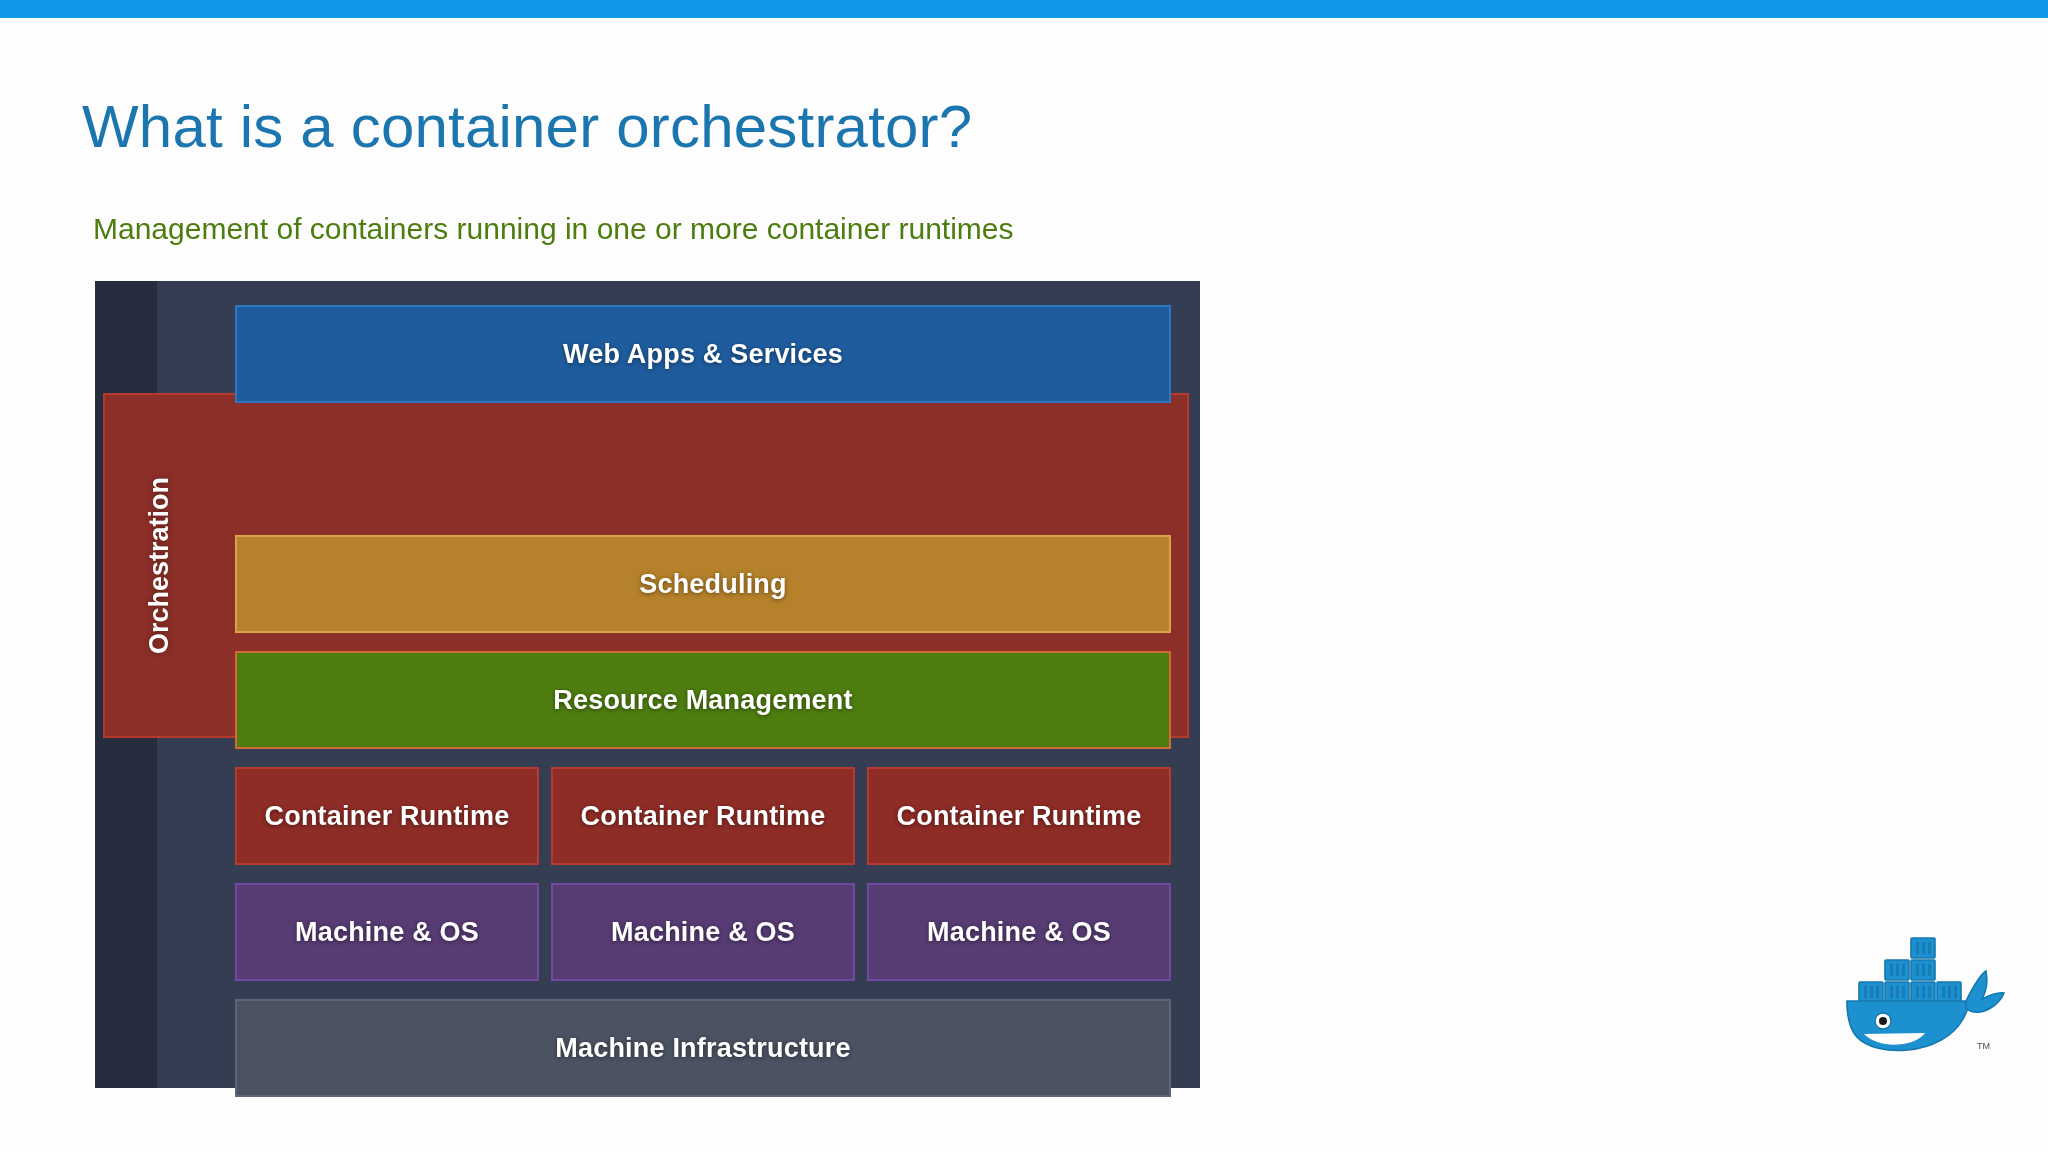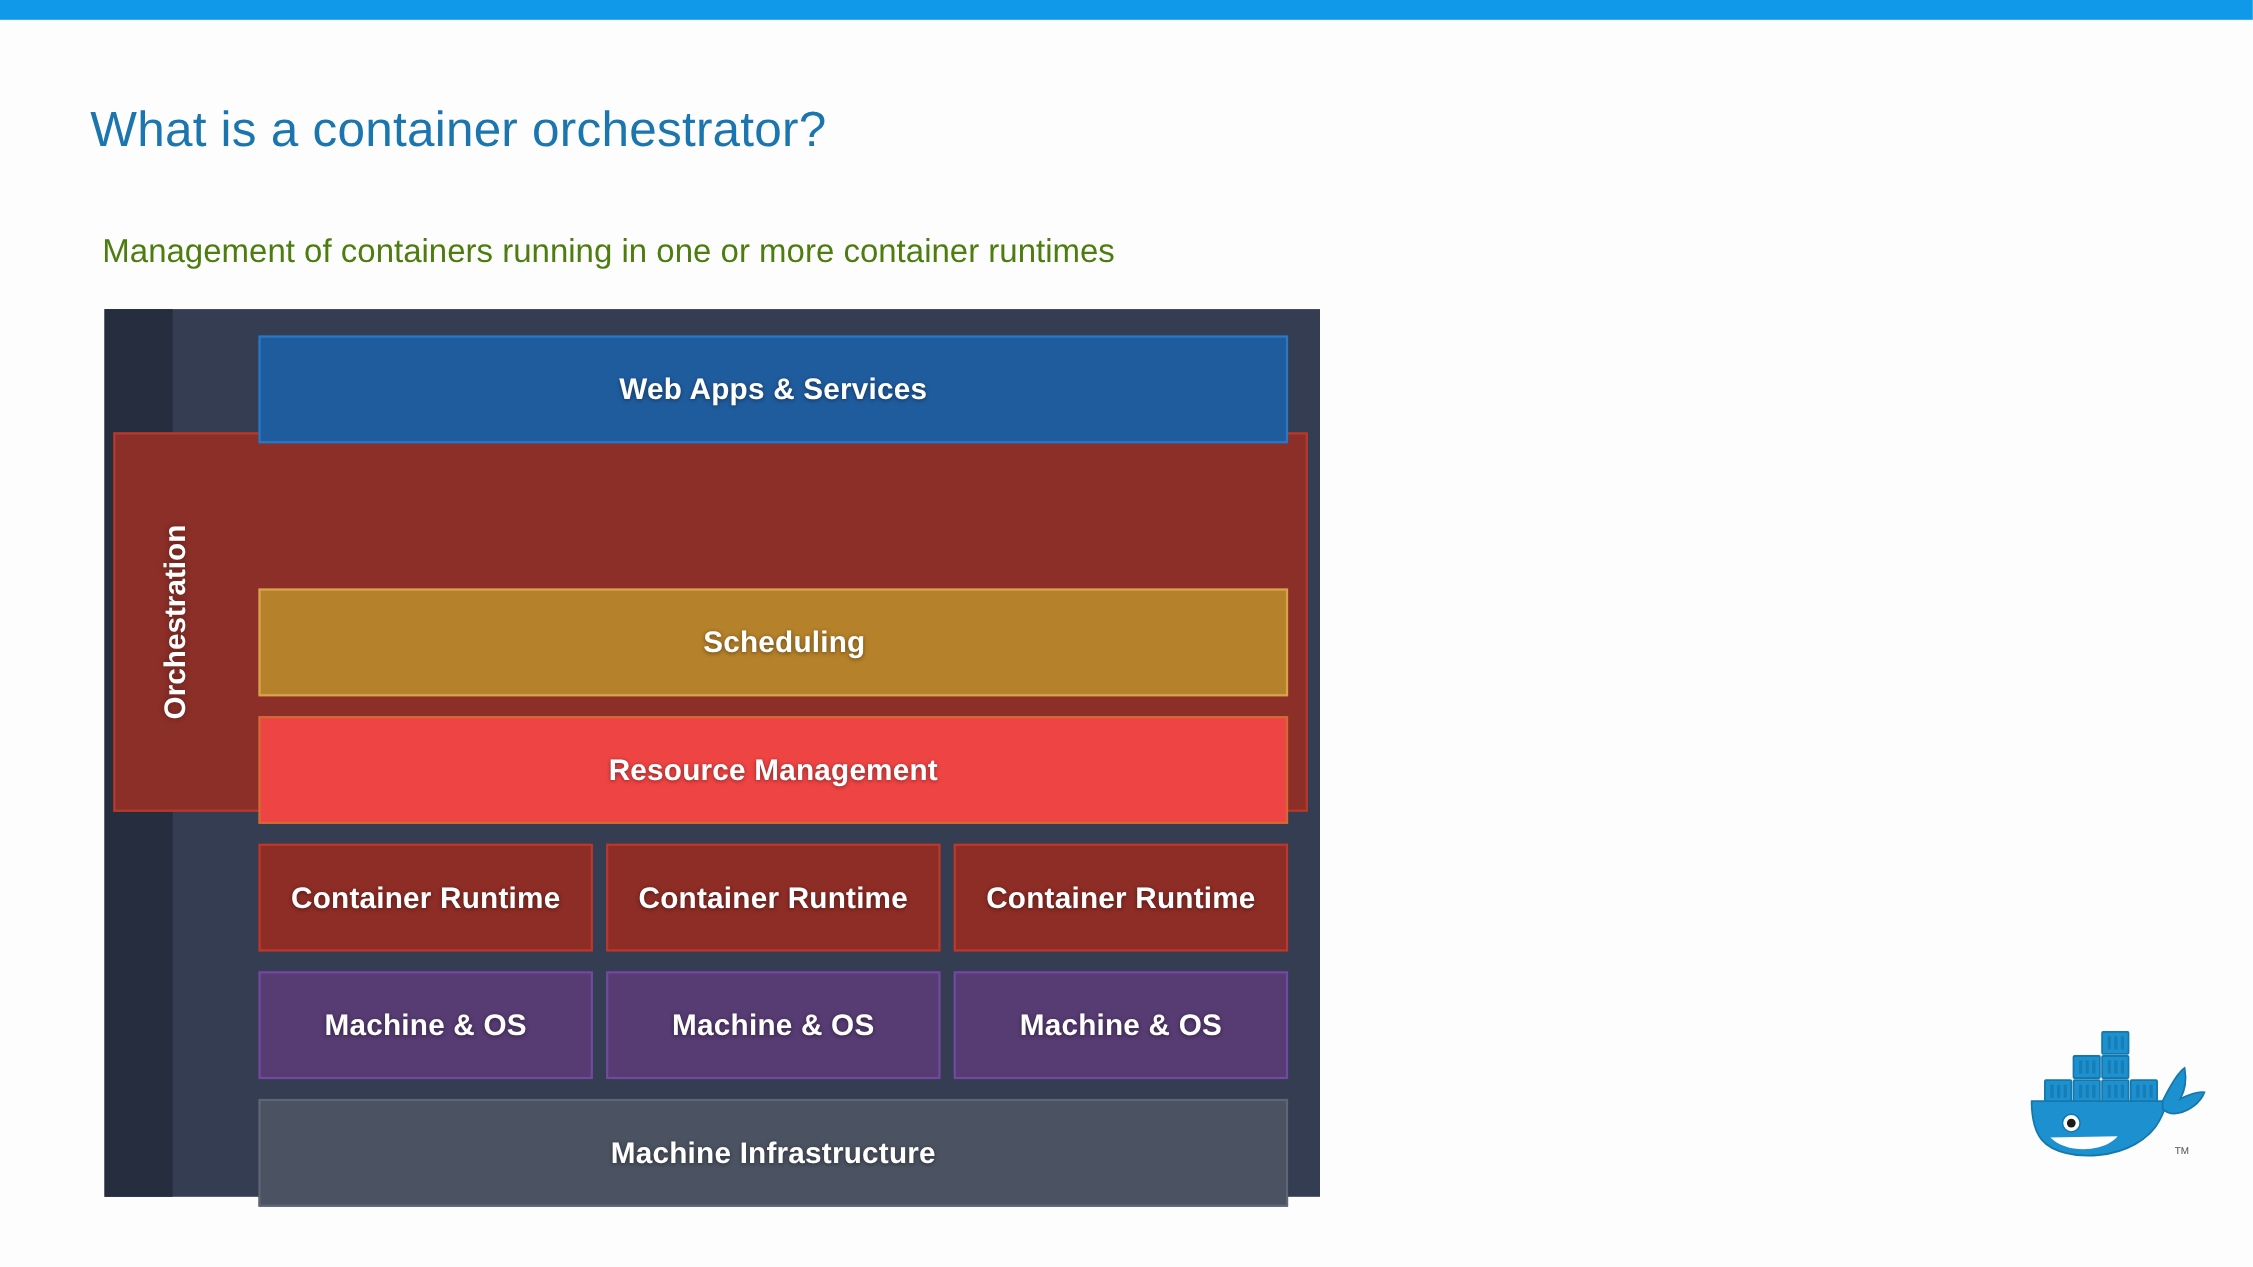--- a/index.html
+++ b/index.html
@@ -24,21 +24,21 @@
     width: 2048px;
     height: 18px;
     background: #1099e8;
   }
 
   
   #slide-title {
     position: absolute;
     left: 82px;
     top: 92px;
-    font-size: 45px;
+    font-size: 60px;
     font-weight: 400;
     color: #1b76b0;
     letter-spacing: 0.2px;
     white-space: nowrap;
   }
   #slide-subtitle {
     position: absolute;
     left: 93px;
     top: 212px;
     font-size: 30px;
@@ -115,21 +115,21 @@
   }
 
   
   #box-web-apps   { left: 140px; top: 24px;  width: 936px; height: 98px;
                     background: #1f5c9e; border-color: #2c77c4; }
   #box-service    { left: 140px; top: 138px; width: 936px; height: 98px;
                     background: #3d5b26; border-color: #4f7a2e; }
   #box-scheduling { left: 140px; top: 254px; width: 936px; height: 98px;
                     background: #b5812a; border-color: #d9a24c; padding-left: 20px; }
   #box-resource   { left: 140px; top: 370px; width: 936px; height: 98px;
-                    background: #ef4444; border-color: #d26a33; }
+                    background: #4d7c0f; border-color: #d26a33; }
 
   
   .col-box { width: 304px; height: 98px; text-align: right; }
   #box-runtime-1 { left: 140px; top: 486px; background: #8e2c26; border-color: #b8392d; }
   #box-runtime-2 { left: 456px; top: 486px; background: #8e2c26; border-color: #b8392d; }
   #box-runtime-3 { left: 772px; top: 486px; background: #8e2c26; border-color: #b8392d; }
 
   #box-os-1 { left: 140px; top: 602px; background: #573b73; border-color: #7249a0; }
   #box-os-2 { left: 456px; top: 602px; background: #573b73; border-color: #7249a0; }
   #box-os-3 { left: 772px; top: 602px; background: #573b73; border-color: #7249a0; }

